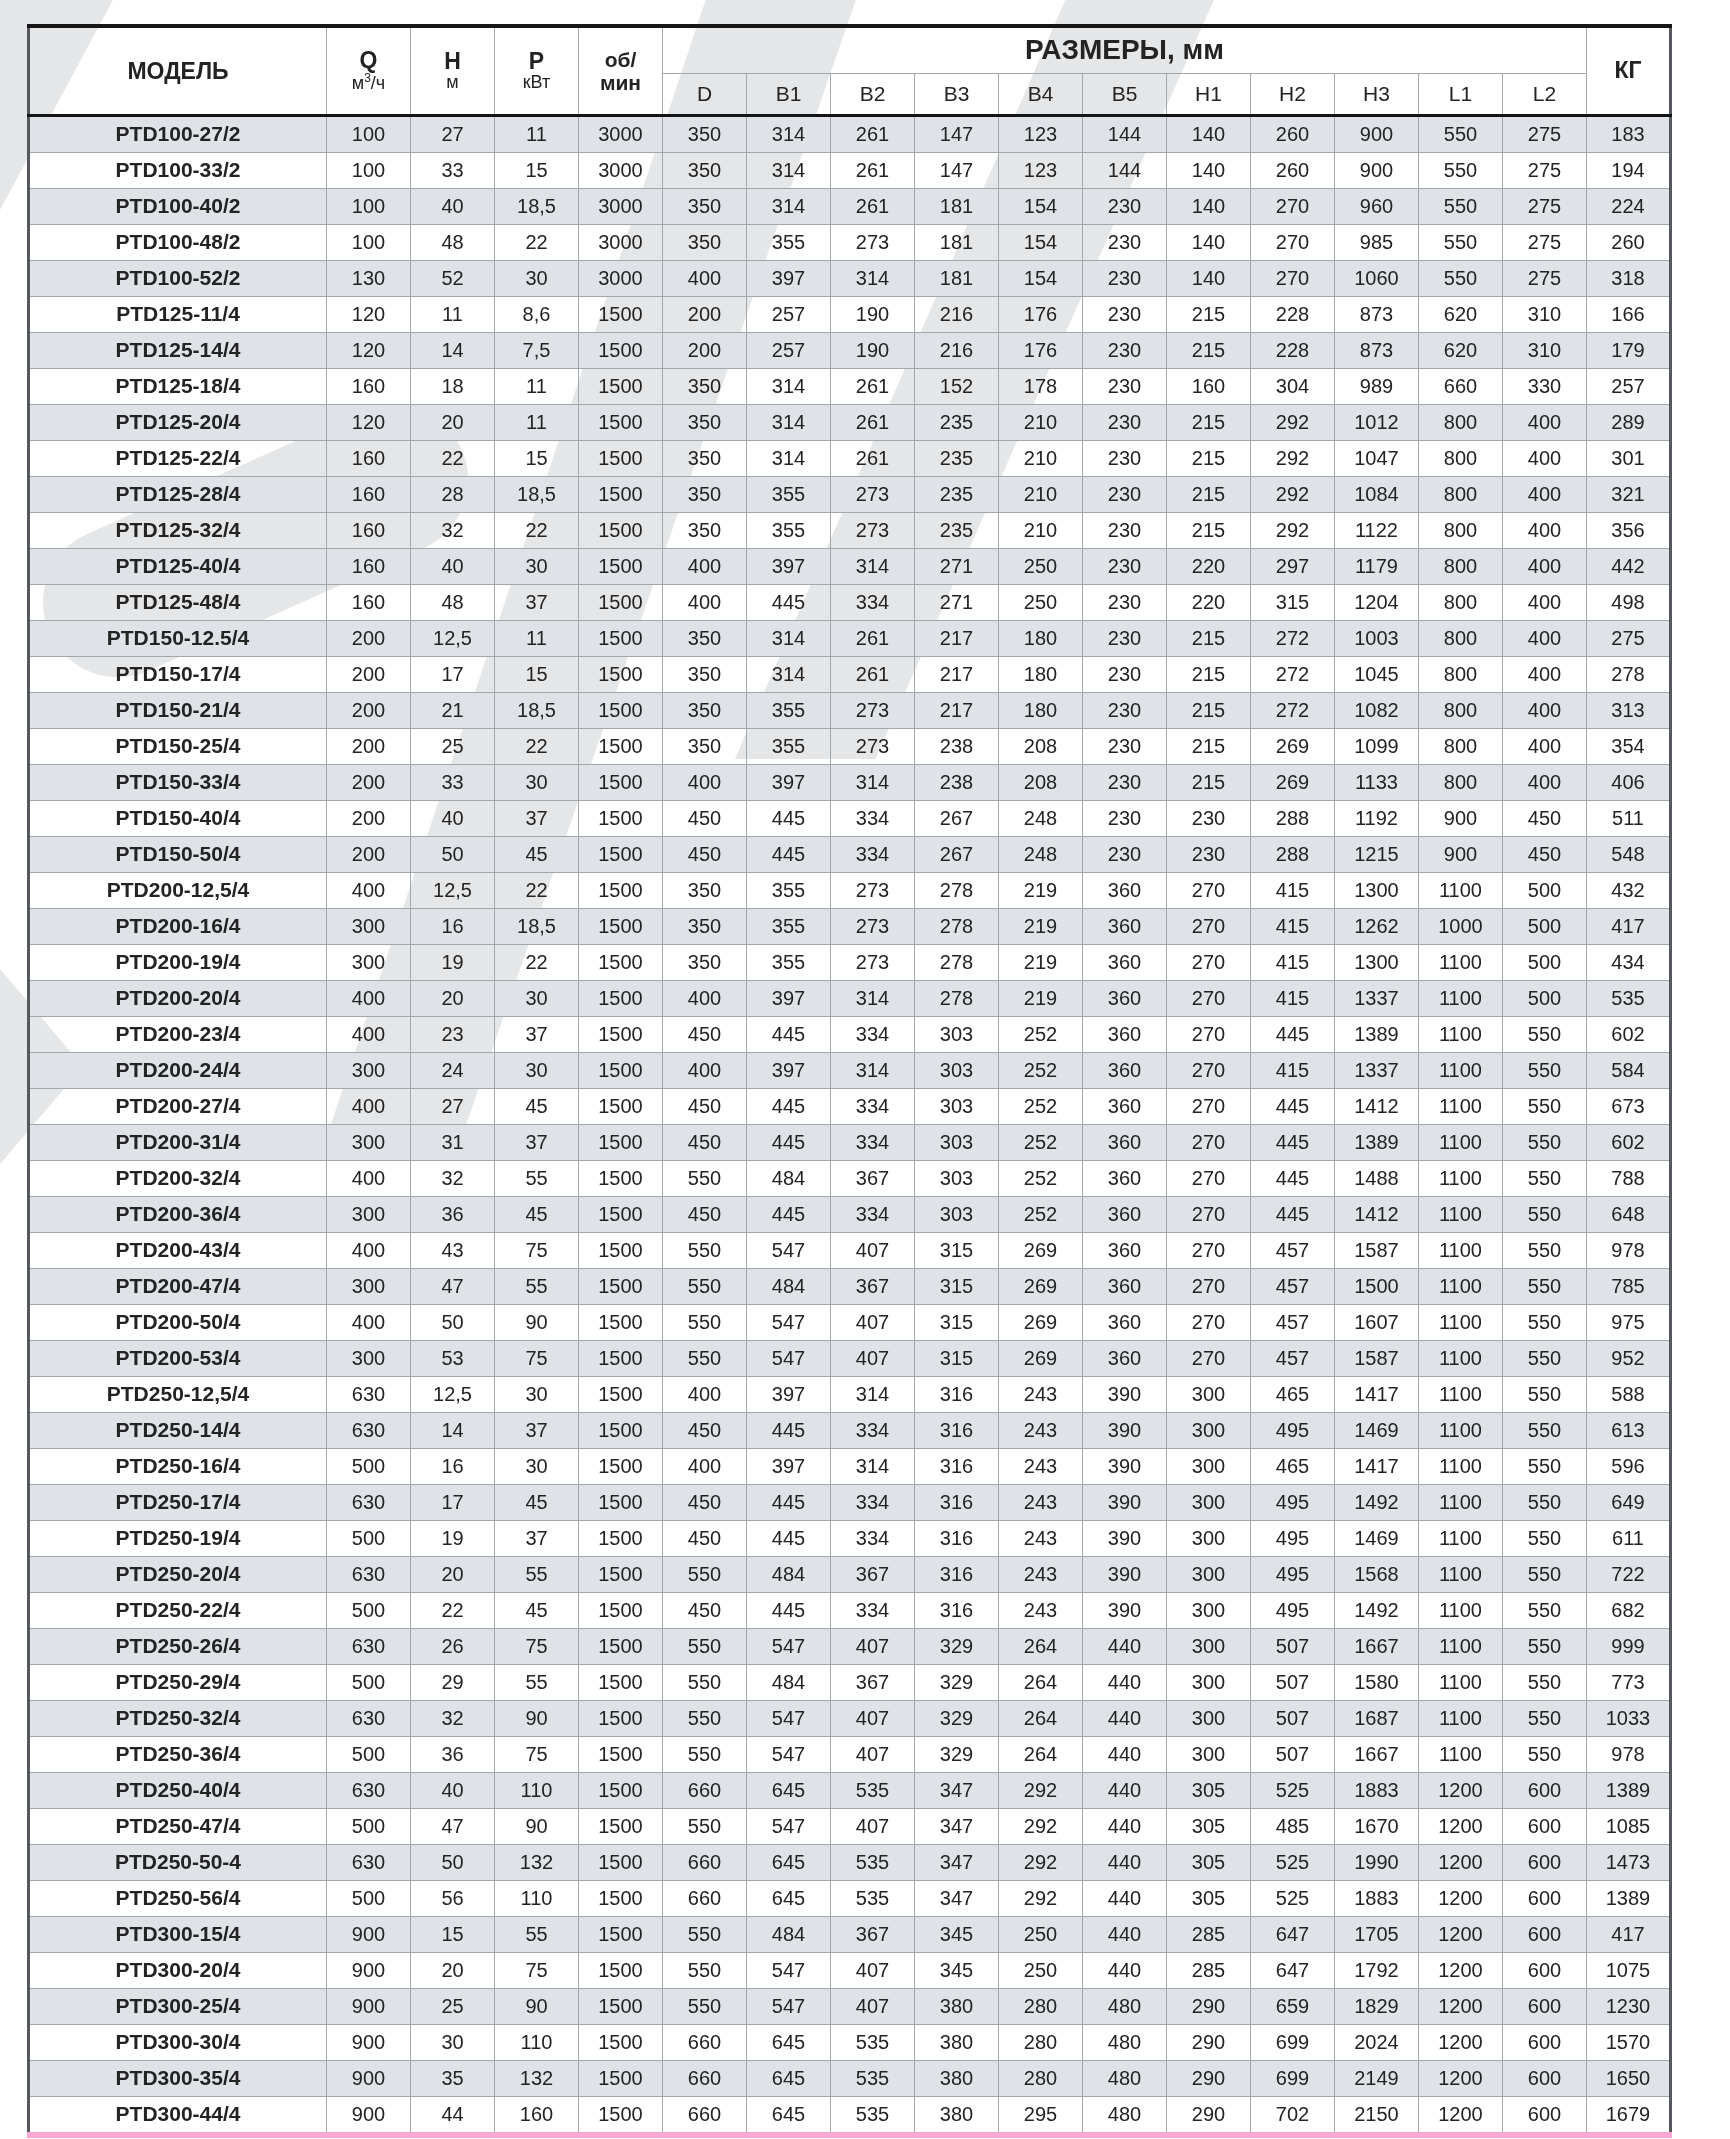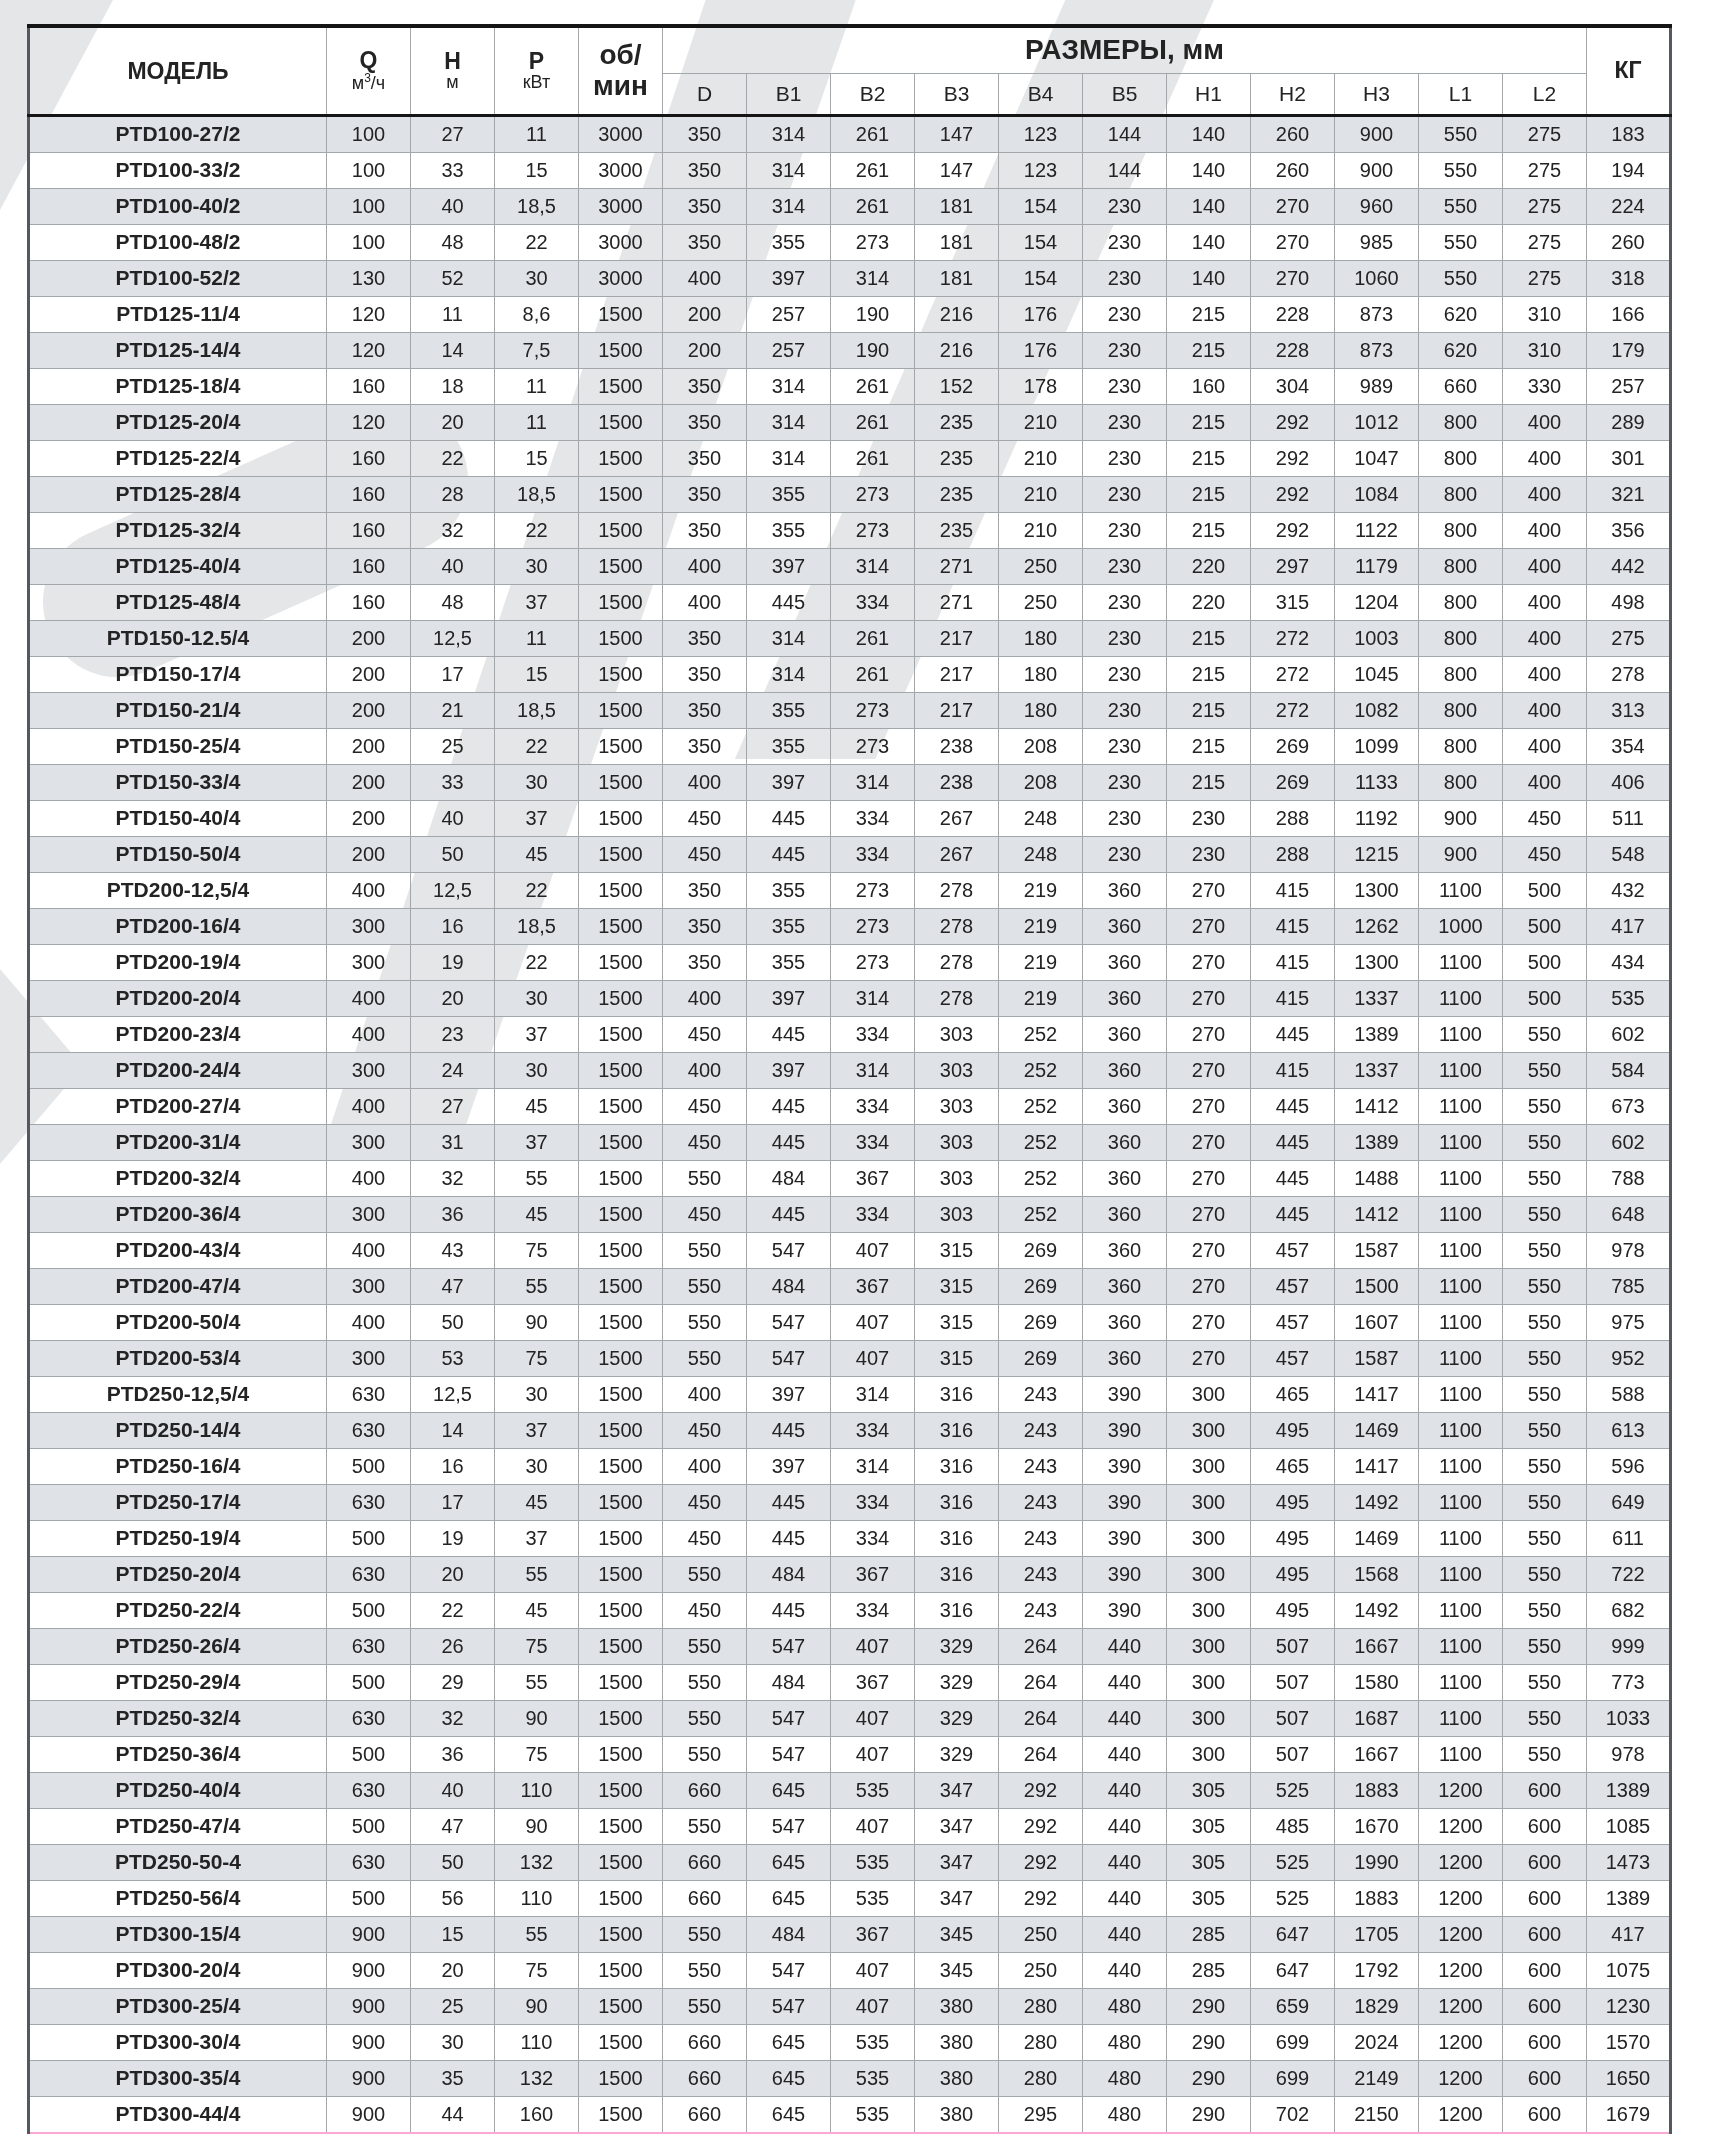--- a/index.html
+++ b/index.html
@@ -39,30 +39,30 @@
     text-align:center;
     vertical-align:middle;
     overflow:hidden;
     white-space:nowrap;
   }
   
   table.spec{border-left:3px solid #55595e;border-right:3px solid #55595e;}
   thead tr.h1 th{border-top:4.5px solid #151515;}
   thead tr.h2 th{border-bottom:3.8px solid #151515;}
   thead th.vspan{border-bottom:3.8px solid #151515;}
-  tbody tr:last-child td{border-bottom:2px solid #f9a8d4;}
+  tbody tr:last-child td{border-bottom:6px solid #f9a8d4;}
 
   thead th{background:transparent;font-weight:bold;}
   thead tr.h1{height:47px;}
   thead tr.h2{height:42px;}
 
   .hd-main{font-size:23px;font-weight:bold;line-height:1.05;}
   .hd-unit{font-size:18px;font-weight:normal;line-height:1.1;}
   .hd-unit sup{font-size:12px;}
-  .hd-rpm{font-size:28px;font-weight:bold;line-height:1.1;}
+  .hd-rpm{font-size:21px;font-weight:bold;line-height:1.1;}
   .hd-dims{font-size:28px;font-weight:bold;}
   .hd-sub{font-size:21px;font-weight:normal;}
   .hd-kg{font-size:23px;font-weight:bold;text-align:center;}
 
   tbody td{height:35px;font-size:20px;background:transparent;}
   tbody td.model{font-weight:bold;font-size:21px;}
   tbody tr:nth-child(odd) td{background:#dfe3e8;}
 </style>
 </head>
 <body>

